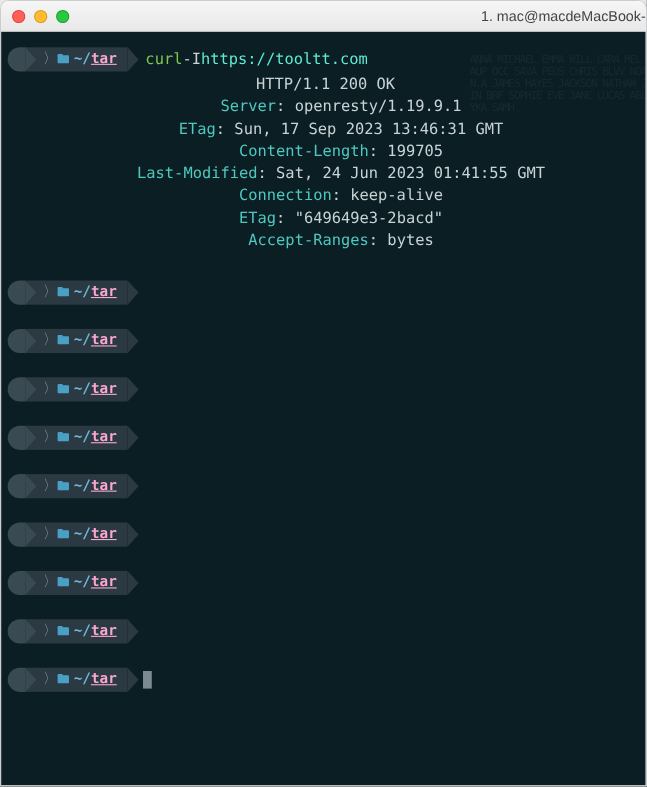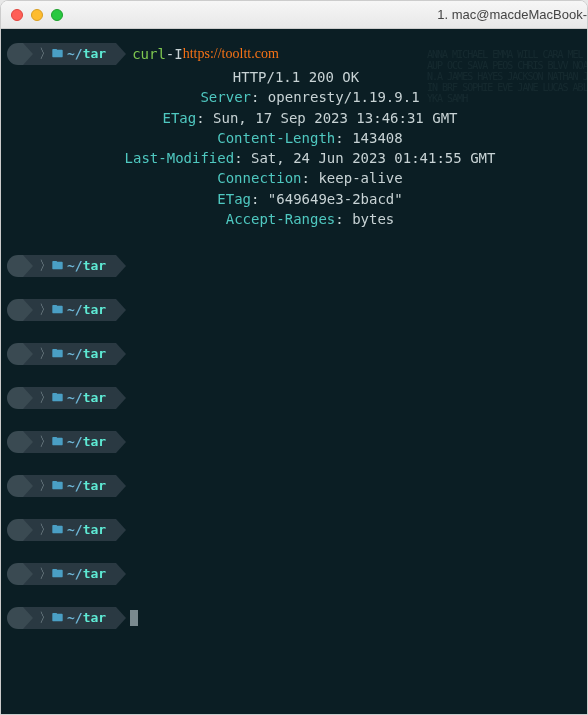--- a/index.html
+++ b/index.html
@@ -125,29 +125,29 @@
       border-top: 11px solid transparent;
       border-bottom: 11px solid transparent;
     }
     .folder-icon {
       color: #4a9fc4;
       margin-right: 4px;
       font-size: 11px;
     }
     .path-tilde { color: #6fb8d8; }
     .path-slash { color: #6fb8d8; }
-    .path-dir { color: #5eead4; font-weight: bold; }
+    .path-dir { color: #f9a8d4; font-weight: bold; text-decoration: underline; }
     .cmd {
       margin-left: 16px;
       display: flex;
       gap: 0;
     }
     .cmd-name { color: #7fc850; }
     .cmd-flag { color: #c8d3d5; }
-    .cmd-arg { color: #f97316; font-family: Liberation Serif, serif; }
+    .cmd-arg { color: #5eead4; }
     .output-line {
       padding-left: 4px;
       color: #c8d3d5;
       position: relative;
       z-index: 1;
       text-align: center;
     }
     .header-key { color: #4fc8c0; font-weight: 400; margin-left: 28px; }
     .header-val { color: #c8d3d5; }
     .empty-prompts {
@@ -205,21 +205,21 @@
         <span class="cmd-name">curl</span>
           <span class="cmd-flag"> -I  </span>
           <span class="cmd-arg">https://tooltt.com</span>
       </span>
     </div>
 
     <div class="output-line">HTTP/1.1 200 OK</div>
     <div id="headers-container">
         <div class="output-line"><span class="header-key">Server</span><span class="header-val">: </span><span class="header-val">openresty/1.19.9.1</span></div>
         <div class="output-line"><span class="header-key">ETag</span><span class="header-val">: </span><span class="header-val">Sun, 17 Sep 2023 13:46:31 GMT</span></div>
-        <div class="output-line"><span class="header-key">Content-Length</span><span class="header-val">: </span><span class="header-val">143408</span></div>
+        <div class="output-line"><span class="header-key">Content-Length</span><span class="header-val">: </span><span class="header-val">199705</span></div>
         <div class="output-line"><span class="header-key">Last-Modified</span><span class="header-val">: </span><span class="header-val">Sat, 24 Jun 2023 01:41:55 GMT</span></div>
         <div class="output-line"><span class="header-key">Connection</span><span class="header-val">: </span><span class="header-val">keep-alive</span></div>
         <div class="output-line"><span class="header-key">ETag</span><span class="header-val">: </span><span class="header-val">"649649e3-2bacd"</span></div>
         <div class="output-line"><span class="header-key">Accept-Ranges</span><span class="header-val">: </span><span class="header-val">bytes</span></div>
       </div>
 
     <div class="empty-prompts" id="empty-prompts">
         <div class="prompt-row">
           <span class="prompt-seg seg-apple">
             <span class="apple-icon"></span>

